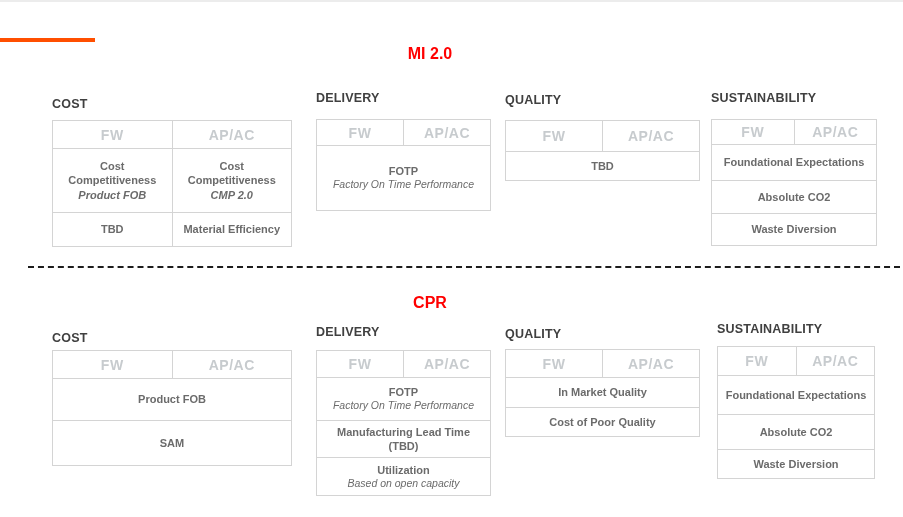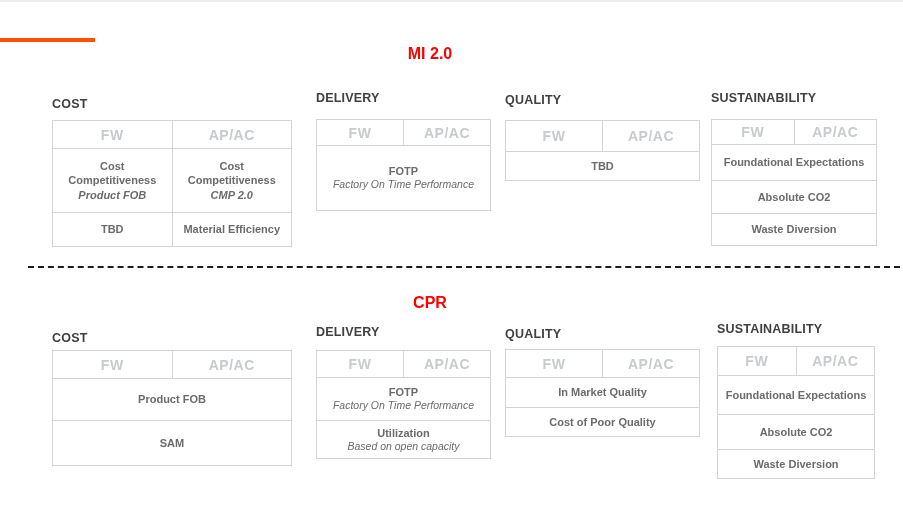--- a/index.html
+++ b/index.html
@@ -171,20 +171,25 @@
       <div class="th">AP/AC</div>
     </div>
     <div class="trow" style="height:43px;">
       <div class="td">
         <span class="main">FOTP</span>
         <span class="sub">Factory On Time Performance</span>
       </div>
     </div>
     <div class="trow" style="height:37px;">
       <div class="td">
+        <span class="main">Manufacturing Lead Time (TBD)</span>
+      </div>
+    </div>
+    <div class="trow" style="height:37px;">
+      <div class="td">
         <span class="main">Utilization</span>
         <span class="sub">Based on open capacity</span>
       </div>
     </div>
   </div>
 
   <div class="tbl" style="left:505px;top:347px;width:195px;">
     <div class="thead" style="height:28px;">
       <div class="th">FW</div>
       <div class="th">AP/AC</div>

